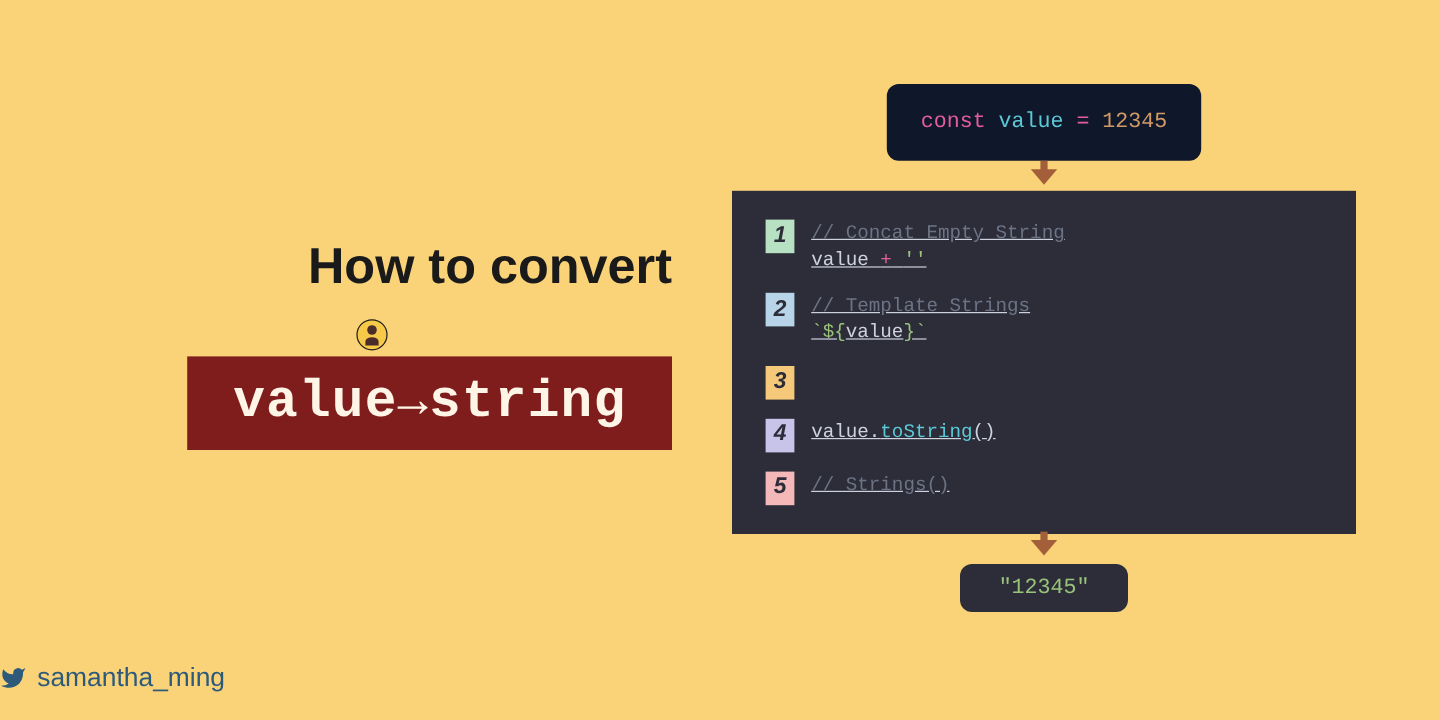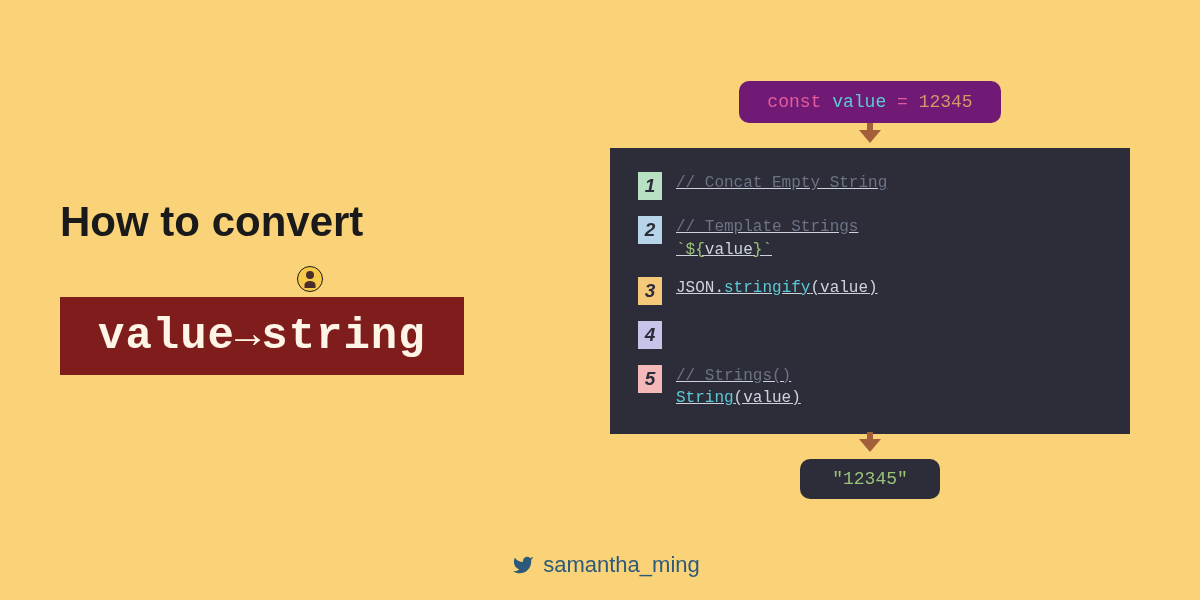--- a/index.html
+++ b/index.html
@@ -13,21 +13,21 @@
 }
 .container {
   display: flex;
   height: 530px;
   padding: 50px 60px 0 60px;
   align-items: center;
   gap: 40px;
 }
 .left {
   flex: 1;
-  text-align: left;
+  text-align: right;
 }
 .title-line {
   font-size: 42px;
   font-weight: 800;
   color: #1a1a1a;
   margin-bottom: 20px;
 }
 .avatar-wrap {
   display: flex;
   justify-content: center;
@@ -74,25 +74,25 @@
   font-weight: 800;
   vertical-align: middle;
 }
 .right {
   width: 540px;
   display: flex;
   flex-direction: column;
   align-items: center;
 }
 .pill {
-  background: #701a75;
+  background: #0f172a;
   color: #cdd3dc;
   font-family: 'Courier New', monospace;
   font-size: 18px;
-  padding: 11px 28px;
+  padding: 22px 28px;
   border-radius: 10px;
   margin-bottom: 2px;
 }
 .k-const { color: #e45c9c; }
 .k-var { color: #5cc9d6; }
 .k-op { color: #e45c9c; }
 .k-num { color: #d19a66; }
 .flow-arrow {
   width: 0; height: 0;
   border-left: 11px solid transparent;
@@ -151,23 +151,23 @@
   color: #98c379;
   font-family: 'Courier New', monospace;
   font-size: 18px;
   padding: 10px 32px;
   border-radius: 10px;
   margin-top: 2px;
 }
 .footer {
   position: absolute;
   bottom: 22px;
-  left: 12px; right: 0;
-  display: flex;
-  justify-content: center;
+  left: 0; right: 0;
+  display: flex;
+  justify-content: space-between;
   gap: 60px;
   font-size: 22px;
   color: #2d5a7a;
   font-weight: 500;
 }
 .social {
   display: flex;
   align-items: center;
   gap: 9px;
 }
@@ -190,45 +190,45 @@
   <div class="right">
     <div class="pill">
       <span class="k-const">const</span> <span class="k-var">value</span> <span class="k-op">=</span> <span class="k-num">12345</span>
     </div>
     <div class="flow-arrow"></div>
     <div class="code-block" id="methods">
         <div class="method">
     <div class="num-badge badge-1">1</div>
     <div class="method-text">
       <div class="comment">// Concat Empty String</div>
+      <div>value <span class="k-op">+</span> <span class="k-str">''</span></div>
     </div>
         </div>
         <div class="method">
     <div class="num-badge badge-2">2</div>
     <div class="method-text">
       <div class="comment">// Template Strings</div>
       <div><span class="k-str">`${</span>value<span class="k-str">}`</span></div>
     </div>
         </div>
         <div class="method">
     <div class="num-badge badge-3">3</div>
     <div class="method-text">
-      <div>JSON.<span class="k-fn">stringify</span>(value)</div>
     </div>
         </div>
         <div class="method">
     <div class="num-badge badge-4">4</div>
     <div class="method-text">
+      <div>value.<span class="k-fn">toString</span>()</div>
     </div>
         </div>
         <div class="method">
     <div class="num-badge badge-5">5</div>
     <div class="method-text">
       <div class="comment">// Strings()</div>
-      <div><span class="k-fn">String</span>(value)</div>
     </div>
         </div>
       </div>
     <div class="flow-arrow"></div>
     <div class="output-pill">"12345"</div>
   </div>
 </div>
 
 <div class="footer">
   <div class="social">

